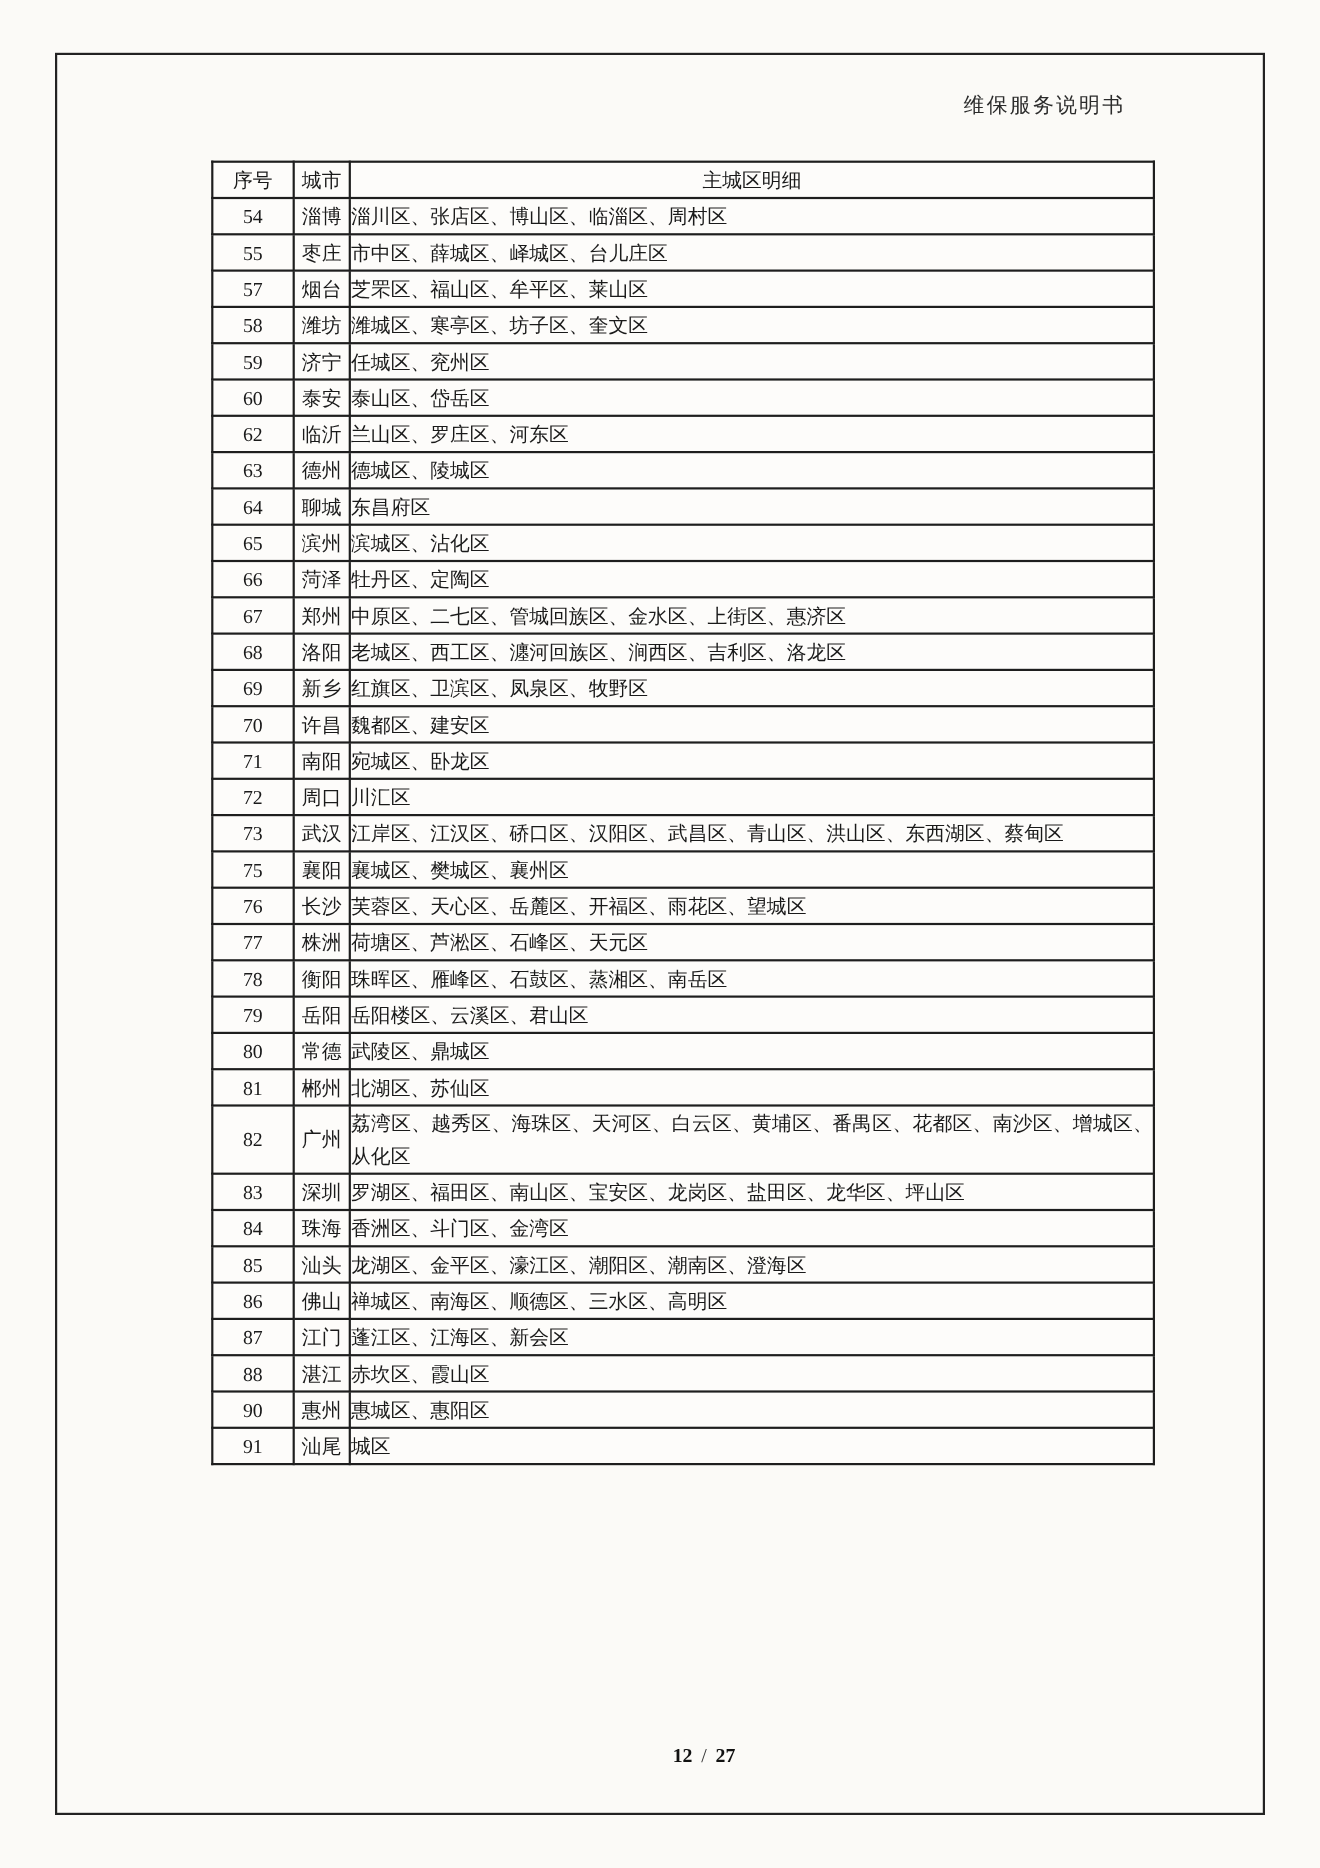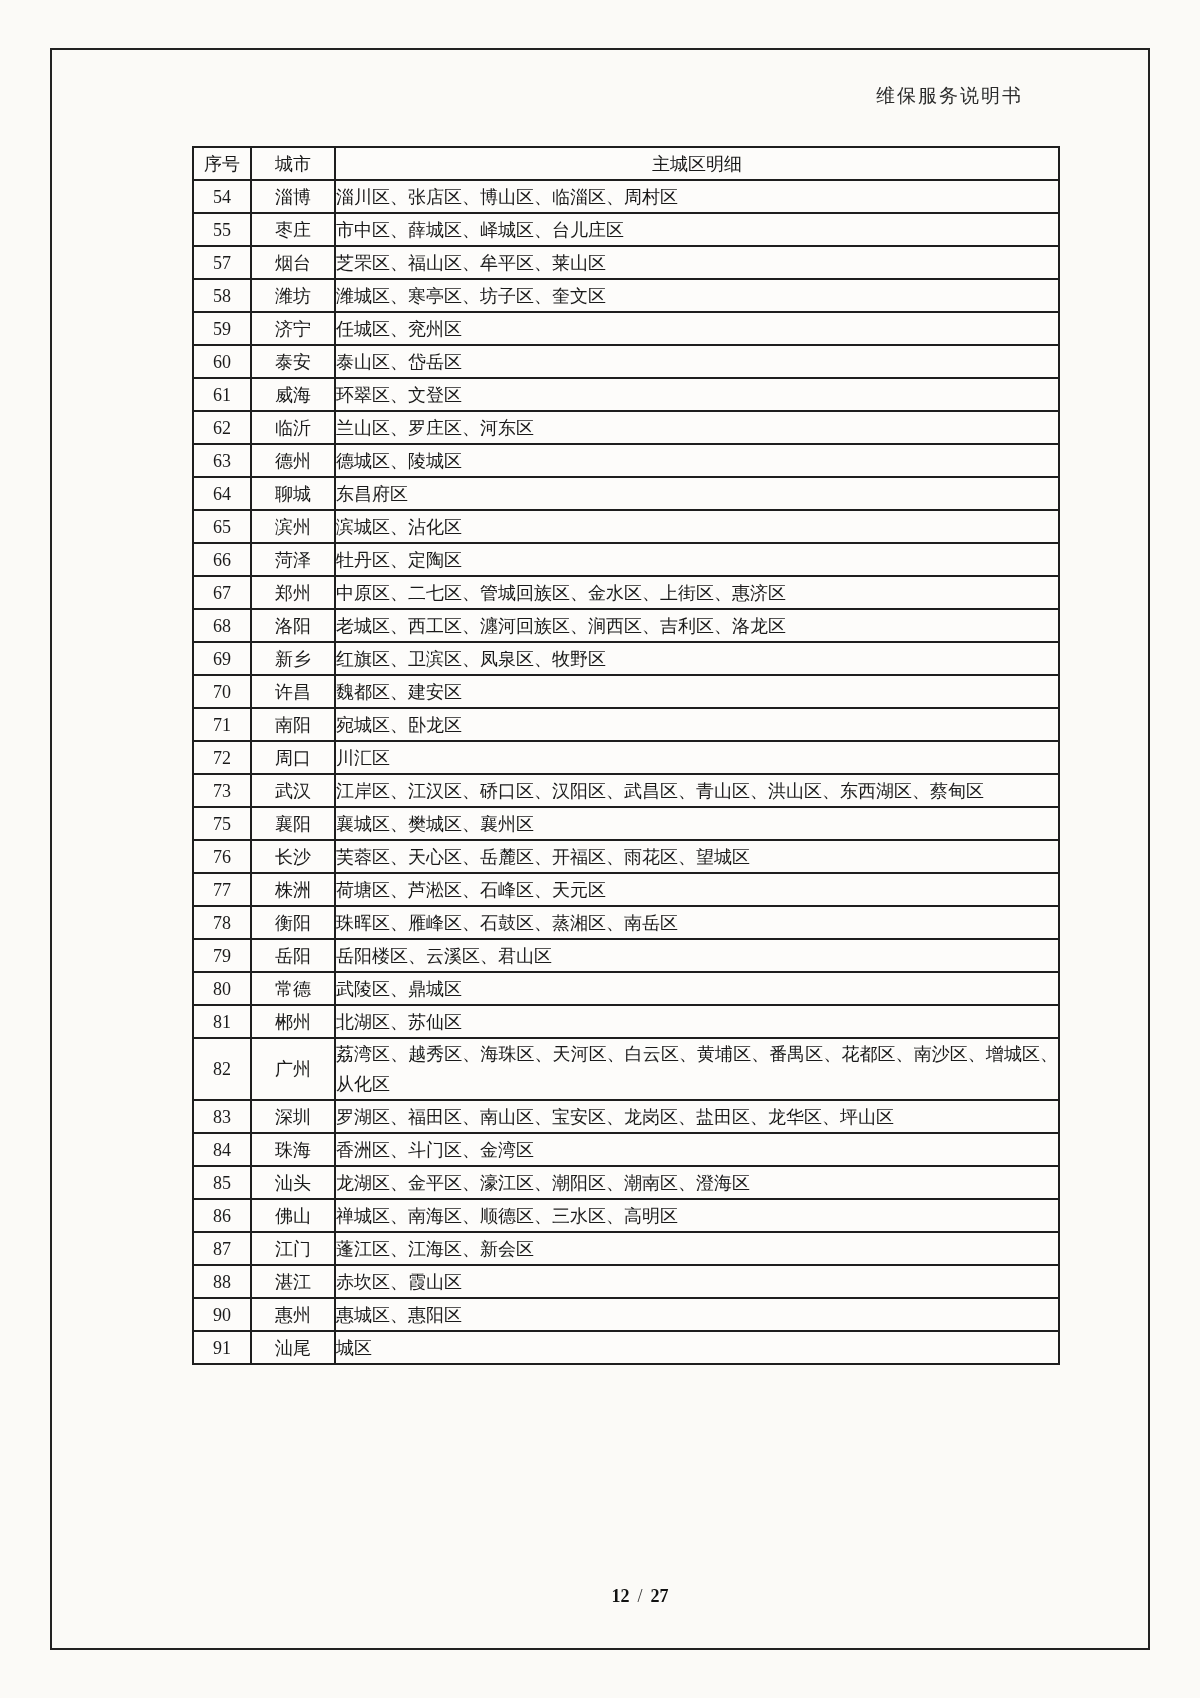--- a/index.html
+++ b/index.html
@@ -48,22 +48,22 @@
     font-size: 18px;
     font-weight: normal;
     color: #1a1a1a;
     height: 33px;
     box-sizing: border-box;
     padding: 0;
     line-height: 30px;
     vertical-align: middle;
     background: #fdfcfa;
   }
-  .col-no { width: 58px; }
-  .col-city { width: 84px; }
+  .col-no { width: 73px; }
+  .col-city { width: 51px; }
   .col-districts { width: 724px; }
   .districts-table th {
     text-align: center;
   }
   .cell-no, .cell-city {
     text-align: center;
   }
   .cell-districts {
     text-align: justify;
     padding: 1px 8px 1px 10px;
@@ -135,25 +135,20 @@
     <td class="cell-city">济宁</td>
     <td class="cell-districts">任城区、兖州区</td>
   </tr>
 
   <tr>
     <td class="cell-no">60</td>
     <td class="cell-city">泰安</td>
     <td class="cell-districts">泰山区、岱岳区</td>
   </tr>
 
-  <tr>
-    <td class="cell-no">61</td>
-    <td class="cell-city">威海</td>
-    <td class="cell-districts">环翠区、文登区</td>
-  </tr>
 
   <tr>
     <td class="cell-no">62</td>
     <td class="cell-city">临沂</td>
     <td class="cell-districts">兰山区、罗庄区、河东区</td>
   </tr>
 
   <tr>
     <td class="cell-no">63</td>
     <td class="cell-city">德州</td>

